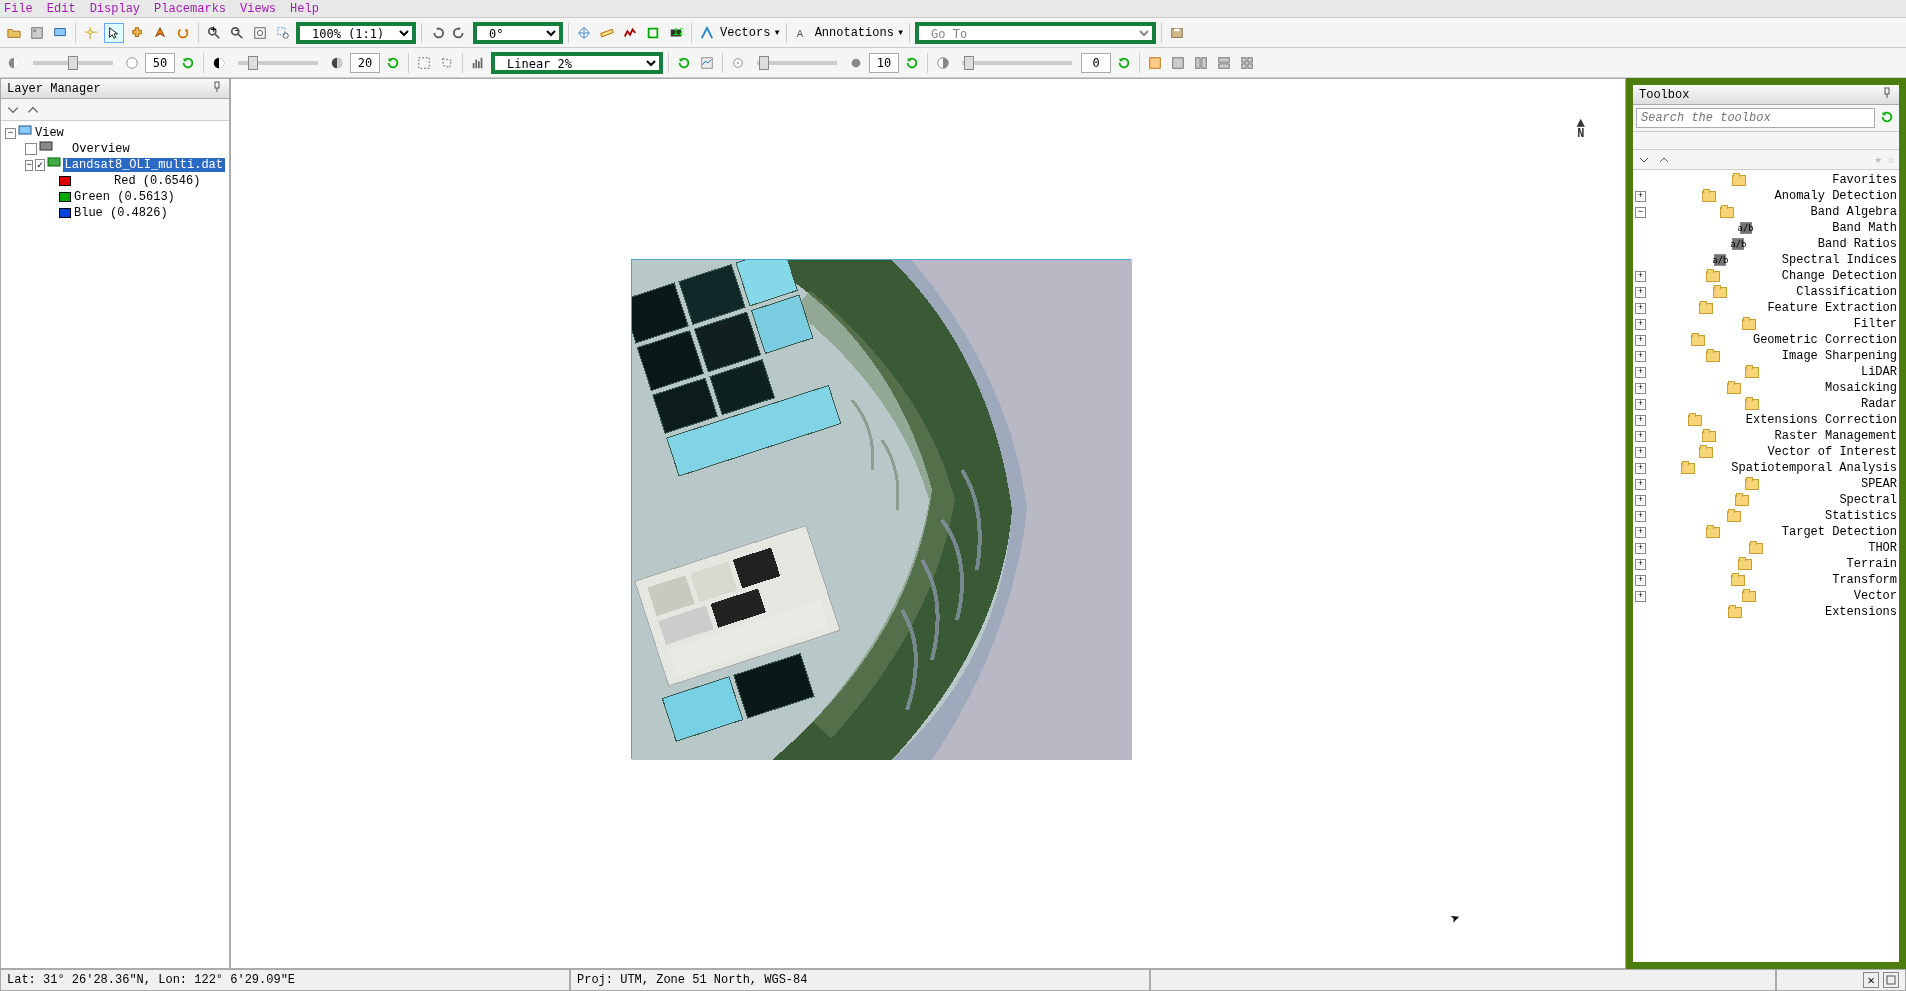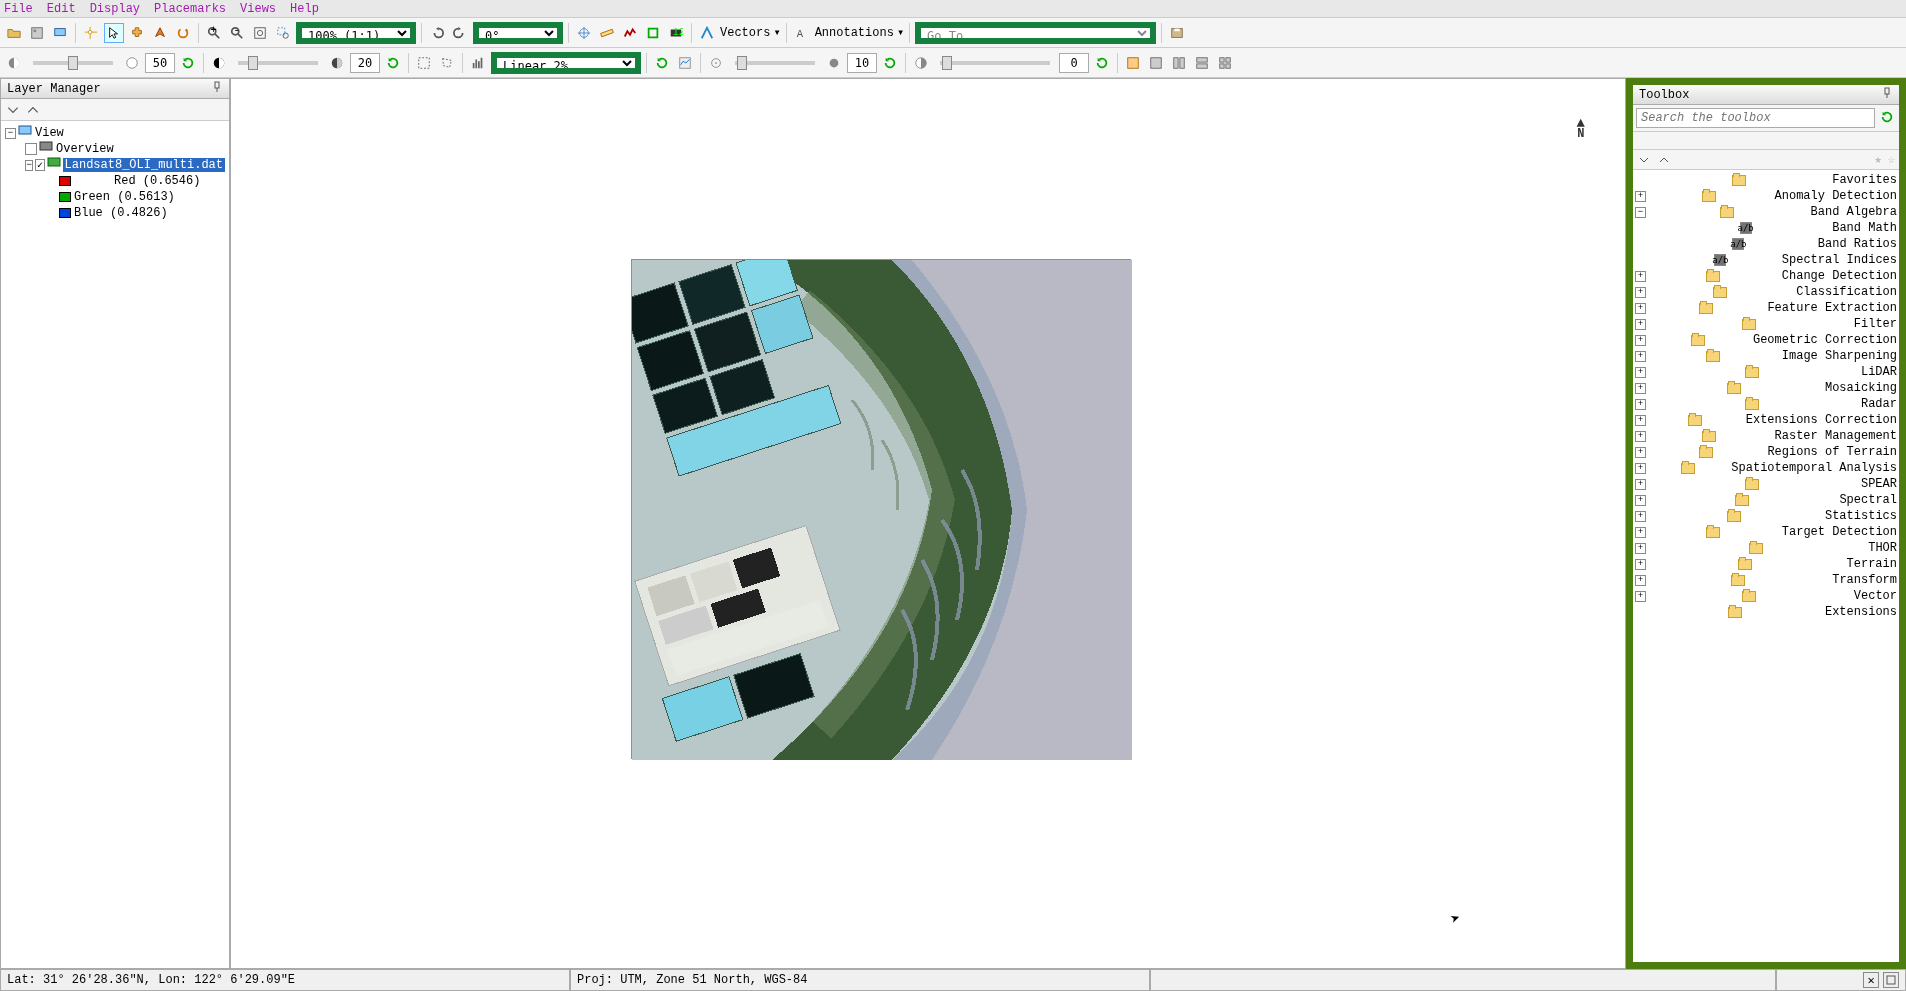--- a/index.html
+++ b/index.html
@@ -7,21 +7,21 @@
 
 
 .menubar { height:18px; background:#e8e8e8; display:flex; align-items:center; padding:0 4px; gap:14px; color:#a21caf; border-bottom:1px solid #ccc; }
 .menubar span { cursor:default; }
 
 
 .toolbar { background:#f5f5f5; border-bottom:1px solid #ccc; display:flex; align-items:center; padding:2px 4px; gap:3px; }
 .tbtn { width:20px; height:20px; border:1px solid transparent; display:flex; align-items:center; justify-content:center; cursor:pointer; }
 .tbtn svg { width:14px; height:14px; }
 .sep { width:1px; height:20px; background:#ccc; margin:0 2px; }
-.combo { height:22px; border:6px solid #15803d; background:#fff; font:12px monospace; padding:0 2px; }
+.combo { height:22px; border:4px solid #15803d; background:#fff; font:12px monospace; padding:0 8px; }
 .num-in { width:30px; height:20px; border:1px solid #aaa; background:#fff; text-align:center; font:12px monospace; }
 .slider { width:80px; height:4px; background:#ccc; position:relative; margin:0 6px; }
 .slider .knob { position:absolute; width:10px; height:14px; background:#ddd; border:1px solid #888; top:-5px; }
 
 
 .main { display:flex; height:calc(991px - 18px - 30px - 30px - 22px); }
 .left-panel { width:230px; background:#f5f5f5; border:1px solid #aaa; display:flex; flex-direction:column; }
 .panel-hdr { height:20px; background:linear-gradient(#fafafa,#ddd); border-bottom:1px solid #aaa; display:flex; align-items:center; padding:0 6px; font-family:"Courier New",monospace; }
 .panel-hdr .close { margin-left:auto; cursor:pointer; }
 .panel-toolbar { height:22px; border-bottom:1px solid #ccc; display:flex; align-items:center; gap:4px; padding:0 4px; }
@@ -278,21 +278,21 @@
     </div>
   <div class="sep"></div>
   <div class="tbtn">
       <svg viewBox="0 0 16 16">
         <rect x="2" y="8" width="2" height="6" fill="#666"></rect>
         <rect x="5" y="4" width="2" height="10" fill="#666"></rect>
         <rect x="8" y="6" width="2" height="8" fill="#666"></rect>
         <rect x="11" y="2" width="2" height="12" fill="#666"></rect>
       </svg>
     </div>
-  <select class="combo" style="width:150px"><option>Linear 2%</option></select>
+  <select class="combo" style="width:172px"><option>Linear 2%</option></select>
   <div class="sep"></div>
   <div class="tbtn">
       <svg viewBox="0 0 16 16">
         <path d="M3 8a5 5 0 1 0 2-4" fill="none" stroke="#0a0" stroke-width="2"></path>
         <path d="M3 2l0 4l4 0z" fill="#0a0"></path>
       </svg>
     </div>
   <div class="tbtn">
       <svg viewBox="0 0 16 16">
         <rect x="2" y="2" width="12" height="12" fill="#eee" stroke="#888"></rect>
@@ -401,21 +401,21 @@
         <span><svg width="14" height="12">
               <rect x="1" y="1" width="12" height="8" fill="#8cf" stroke="#258"></rect>
             </svg></span>
         <span style="margin-left:3px">View</span>
       </div>
       <div class="tree-row" style="padding-left:20px">
         <span class="tree-chk"></span>
         <span><svg width="14" height="12">
               <rect x="1" y="1" width="12" height="8" fill="#888" stroke="#333"></rect>
             </svg></span>
-        <span style="margin-left:3px">Overview</span>
+        <span style="margin-left:19px">Overview</span>
       </div>
       <div class="tree-row" style="padding-left:20px">
         <span class="tree-exp">−</span>
         <span class="tree-chk checked"></span>
         <span><svg width="14" height="12">
               <rect x="1" y="1" width="12" height="8" fill="#4a4" stroke="#060"></rect>
             </svg></span>
         <span class="sel" style="margin-left:2px">Landsat8_OLI_multi.dat</span>
       </div>
       <div id="band-rows">
@@ -601,21 +601,21 @@
             <span>Extensions Correction</span>
           </div>
           <div class="tt-row">
             <span class="tree-exp">+</span>
             <span class="folder-ico"></span>
             <span>Raster Management</span>
           </div>
           <div class="tt-row">
             <span class="tree-exp">+</span>
             <span class="folder-ico"></span>
-            <span>Regions of Terrain</span>
+            <span>Vector of Interest</span>
           </div>
           <div class="tt-row">
             <span class="tree-exp">+</span>
             <span class="folder-ico"></span>
             <span>Spatiotemporal Analysis</span>
           </div>
           <div class="tt-row">
             <span class="tree-exp">+</span>
             <span class="folder-ico"></span>
             <span>SPEAR</span>

